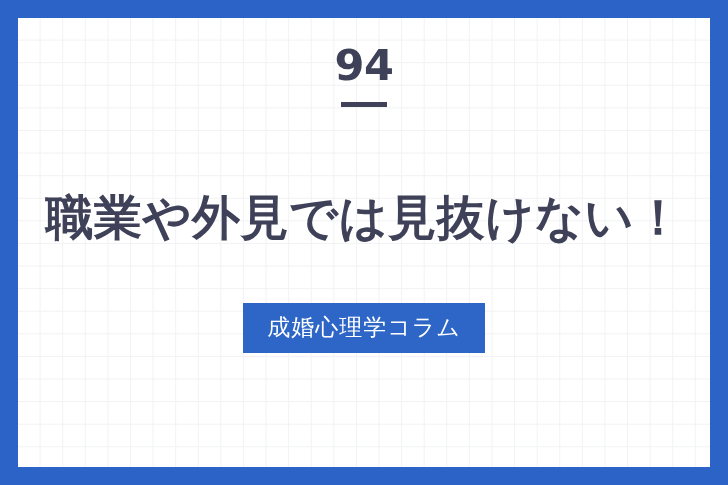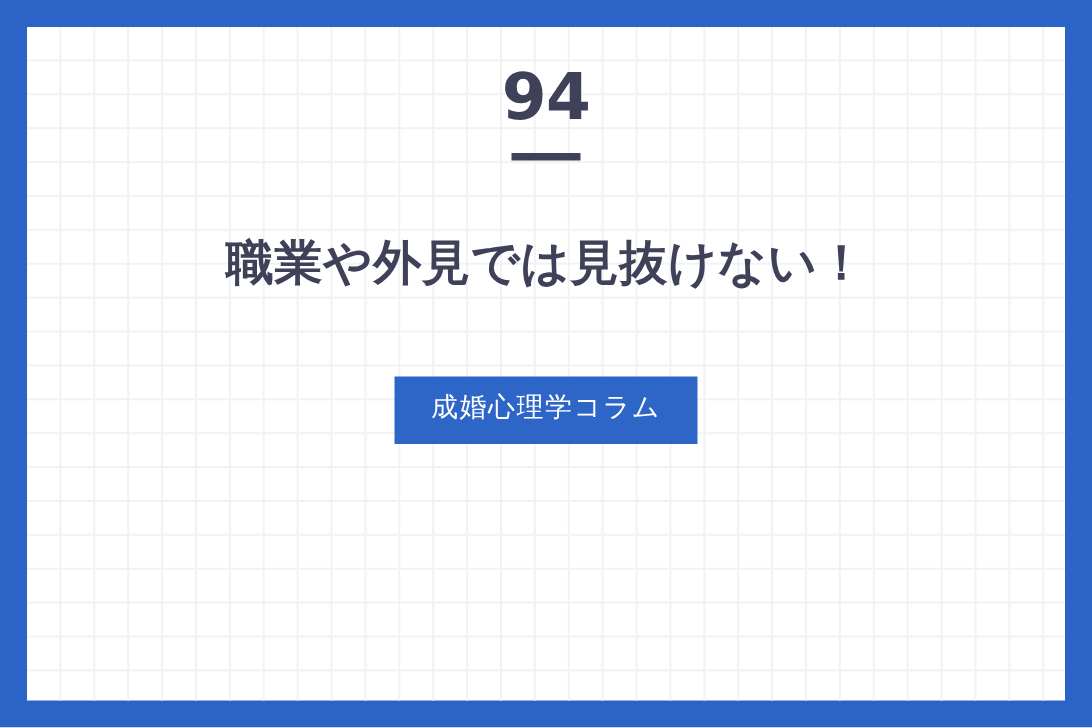--- a/index.html
+++ b/index.html
@@ -59,46 +59,46 @@
 
   .issue-rule {
     margin-top: 15px;
     width: 46px;
     height: 5px;
     background: #3E4158;
   }
 
   
   .headline {
-    margin-top: 48px;
+    margin-top: 76px;
     text-align: center;
     color: #3E4158;
-    font-family: Liberation Mono, monospace;
+    font-family: Liberation Sans, sans-serif;
     font-weight: bold;
-    font-size: 32px;
+    font-size: 48px;
     line-height: 1.45;
     letter-spacing: 0.5px;
     white-space: nowrap;
   }
 
   .headline-line {
     display: block;
   }
 
   
   .badge-wrap {
     margin-top: 50px;
   }
 
   .badge {
     display: inline-block;
     background: #2D66C7;
     color: #ffffff;
-    font-family: Liberation Mono, monospace;
-    font-size: 18px;
+    font-family: Liberation Serif, serif;
+    font-size: 23px;
     font-weight: normal;
     letter-spacing: 1px;
     line-height: 1;
     padding: 13px 24px 14px 24px;
     white-space: nowrap;
   }
 </style>
 </head>
 <body>
 

